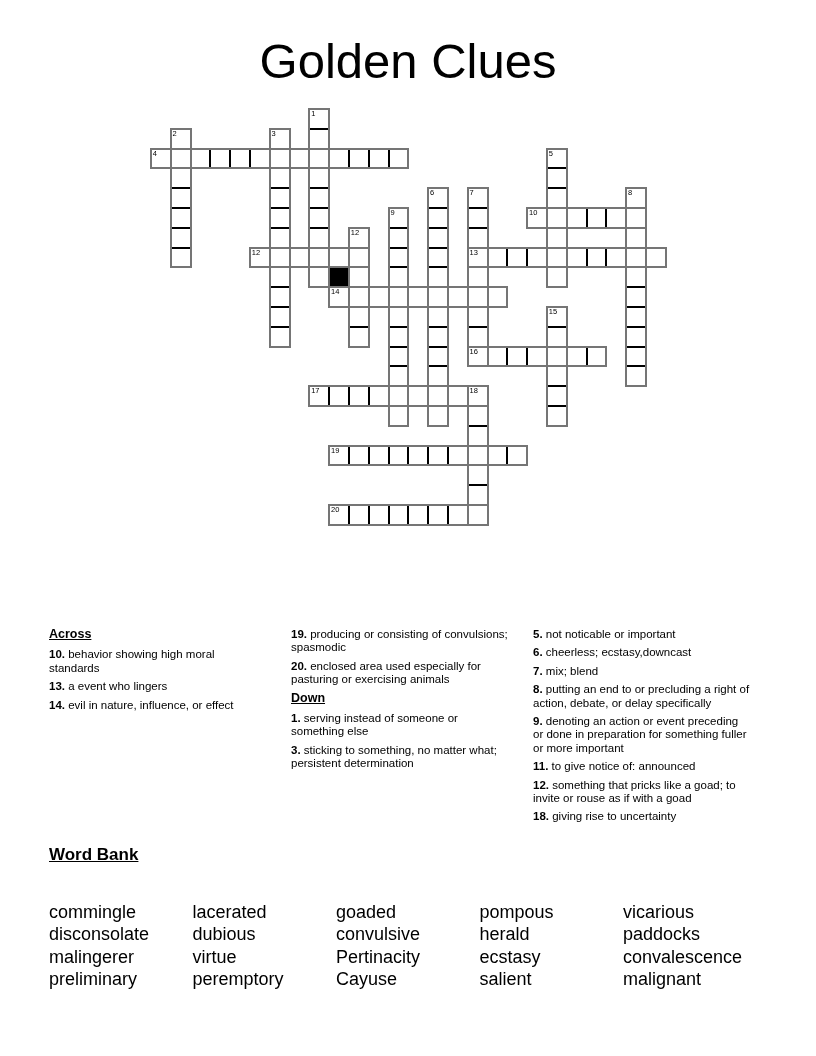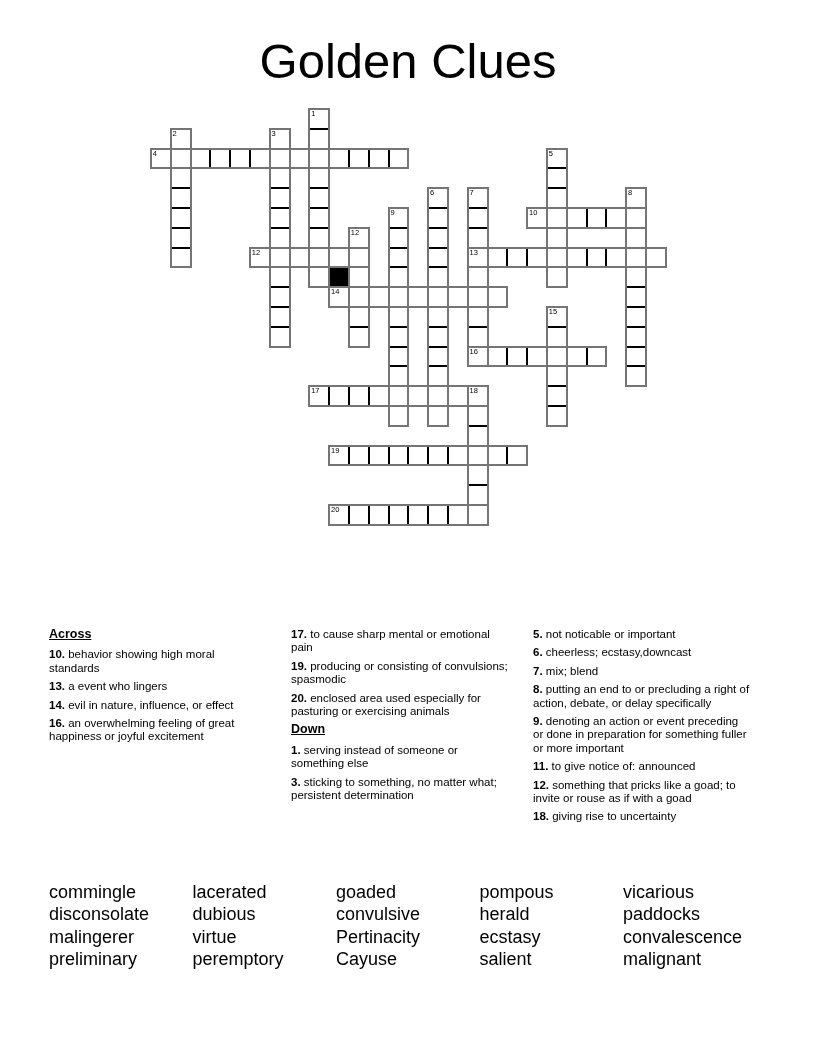--- a/index.html
+++ b/index.html
@@ -250,43 +250,42 @@
       <span class="cell-num" style="left: 180px; top: 337.8px;">19</span>
       <span class="cell-num" style="left: 180px; top: 397.2px;">20</span>
     </div>
 
   <div class="clues">
     <div class="clue-col">
         <div class="clue-heading">Across</div>
         <div class="clue"><span class="cnum">10.</span> <span class="ctext">behavior showing high moral standards</span></div>
         <div class="clue"><span class="cnum">13.</span> <span class="ctext">a event who lingers</span></div>
         <div class="clue"><span class="cnum">14.</span> <span class="ctext">evil in nature, influence, or effect</span></div>
-        <div class="clue"><span class="cnum">16.</span> <span class="ctext">an overwhelming feeling of great happiness or joyful excitement</span></div>
       </div>
     <div class="clue-col">
-        <div class="clue"><span class="cnum">17.</span> <span class="ctext">to cause sharp mental or emotional pain</span></div>
         <div class="clue"><span class="cnum">19.</span> <span class="ctext">producing or consisting of convulsions; spasmodic</span></div>
         <div class="clue"><span class="cnum">20.</span> <span class="ctext">enclosed area used especially for pasturing or exercising animals</span></div>
         <div class="clue-heading">Down</div>
         <div class="clue"><span class="cnum">1.</span> <span class="ctext">serving instead of someone or something else</span></div>
         <div class="clue"><span class="cnum">3.</span> <span class="ctext">sticking to something, no matter what; persistent determination</span></div>
       </div>
     <div class="clue-col">
         <div class="clue"><span class="cnum">5.</span> <span class="ctext">not noticable or important</span></div>
         <div class="clue"><span class="cnum">6.</span> <span class="ctext">cheerless; ecstasy,downcast</span></div>
         <div class="clue"><span class="cnum">7.</span> <span class="ctext">mix; blend</span></div>
         <div class="clue"><span class="cnum">8.</span> <span class="ctext">putting an end to or precluding a right of action, debate, or delay specifically</span></div>
         <div class="clue"><span class="cnum">9.</span> <span class="ctext">denoting an action or event preceding or done in preparation for something fuller or more important</span></div>
         <div class="clue"><span class="cnum">11.</span> <span class="ctext">to give notice of: announced</span></div>
         <div class="clue"><span class="cnum">12.</span> <span class="ctext">something that pricks like a goad; to invite or rouse as if with a goad</span></div>
         <div class="clue"><span class="cnum">18.</span> <span class="ctext">giving rise to uncertainty</span></div>
       </div>
   </div>
 
   <div class="wordbank">
+    <div class="wb-heading">Word Bank</div>
     <div class="wb-grid">
         <div class="wb-word">commingle</div>
         <div class="wb-word">lacerated</div>
         <div class="wb-word">goaded</div>
         <div class="wb-word">pompous</div>
         <div class="wb-word">vicarious</div>
         <div class="wb-word">disconsolate</div>
         <div class="wb-word">dubious</div>
         <div class="wb-word">convulsive</div>
         <div class="wb-word">herald</div>

